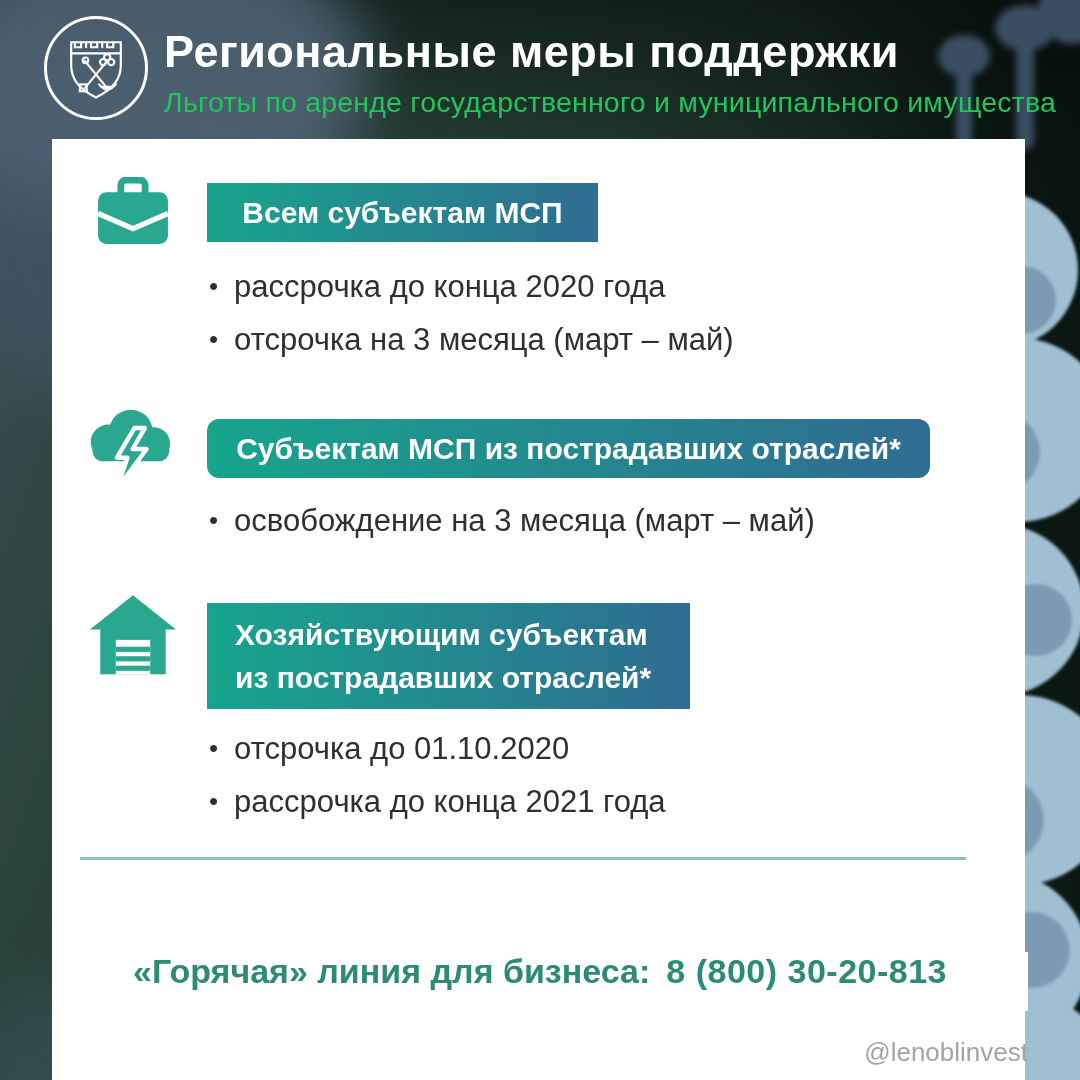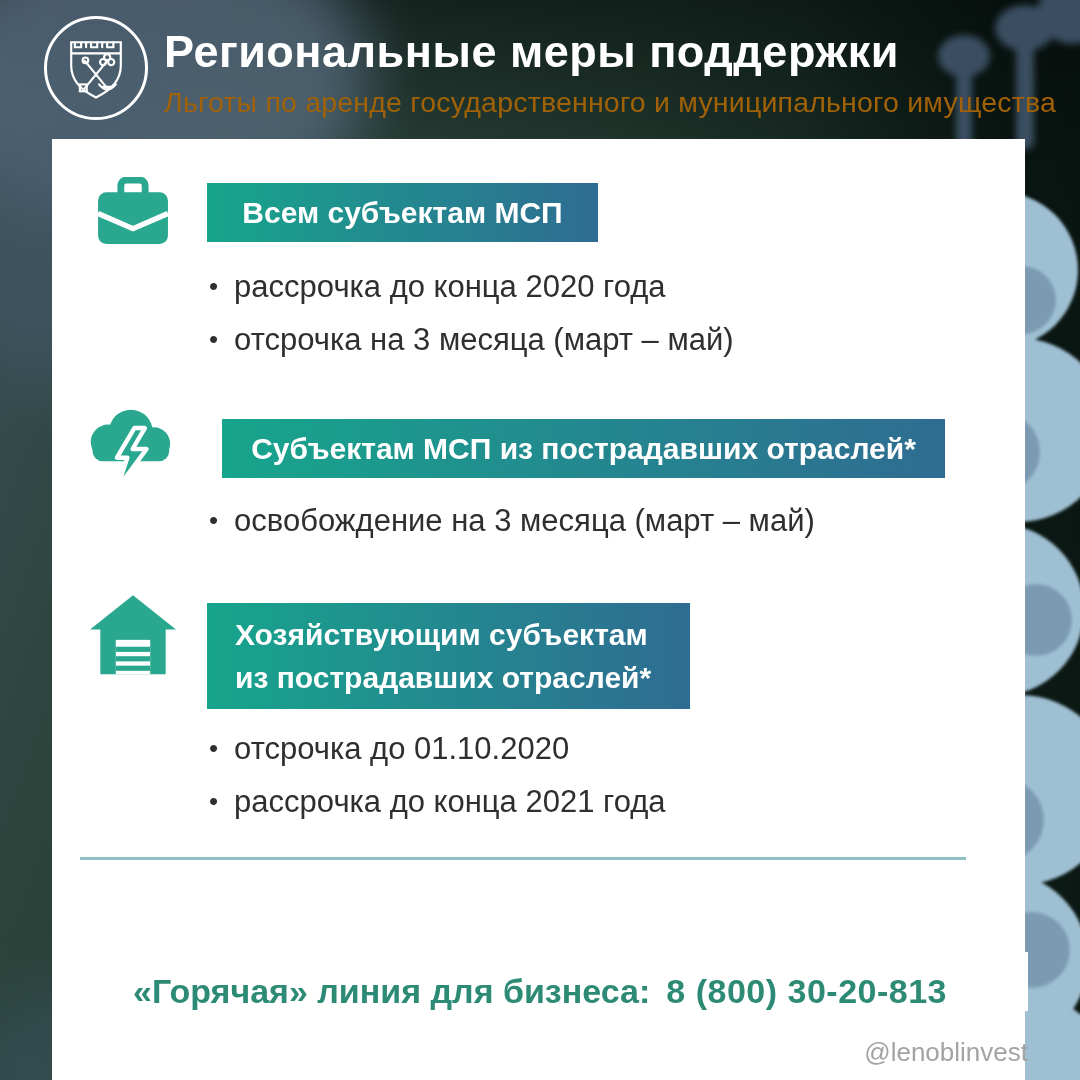--- a/index.html
+++ b/index.html
@@ -18,41 +18,41 @@
   .blob{position:absolute;border-radius:50%;}
   .blob-tl{left:-70px;top:-80px;width:440px;height:310px;background:#55697c;filter:blur(30px);opacity:.8;}
   .blob-l2{left:-50px;top:120px;width:230px;height:270px;background:#44596b;filter:blur(32px);opacity:.55;}
   .blob-bottom{left:240px;top:920px;width:640px;height:290px;background:#4c6a7a;filter:blur(36px);opacity:.75;}
   .blob-b2{left:-40px;top:980px;width:270px;height:210px;background:#3c5663;filter:blur(30px);opacity:.5;}
   .virus-wrap{position:absolute;right:0;top:0;width:230px;height:1080px;}
   
   .logo-circle{position:absolute;left:44px;top:16px;width:104px;height:104px;border:3.5px solid #fff;
     border-radius:50%;display:flex;align-items:center;justify-content:center;}
   .hdr-title{position:absolute;left:164px;top:26px;color:#fff;font-size:45px;font-weight:bold;letter-spacing:.5px;}
-  .hdr-subtitle{position:absolute;left:164px;top:86px;color:#a16207;font-size:28.5px;font-weight:400;letter-spacing:.2px;}
+  .hdr-subtitle{position:absolute;left:164px;top:86px;color:#22c55e;font-size:28.5px;font-weight:400;letter-spacing:.2px;}
   
   .card{position:absolute;left:52px;top:139px;width:973px;height:953px;background:#ffffff;}
   .sec-icon{position:absolute;}
   .banner{position:absolute;background:linear-gradient(90deg,#17a58c,#2f6c92);
     color:#fff;font-weight:bold;font-size:30px;display:flex;align-items:center;justify-content:center;}
   .banner-1{left:155px;top:44px;width:391px;height:59px;}
-  .banner-2{left:170px;top:280px;width:723px;height:59px;}
+  .banner-2{left:155px;top:280px;width:723px;height:59px;border-radius:12px;}
   .banner-3{left:155px;top:464px;width:483px;height:106px;justify-content:flex-start;
     padding-left:28px;padding-right:10px;line-height:43px;}
   .bullets{position:absolute;left:157px;color:#2f2f2f;font-size:31px;line-height:52px;}
   .bullets-1{top:122px;}
   .bullets-2{top:356px;}
   .bullets-3{top:584px;}
   .bullet{display:flex;align-items:baseline;text-align:right;}
   .bullet::before{content:"•";font-size:26px;margin-right:16px;position:relative;top:-2px;}
   .divider{position:absolute;left:28px;top:718px;width:886px;height:3px;background:#8fbfc2;}
   .footnote{position:absolute;left:28px;top:736px;width:915px;color:#2e2e2e;font-size:19.5px;line-height:27px;}
   
   .hotline{position:absolute;left:52px;top:952px;width:976px;height:59px;background:#ffffff;
-    display:flex;align-items:flex-end;justify-content:center;gap:16px;}
+    display:flex;align-items:flex-start;justify-content:center;gap:16px;}
   .hotline .lbl{color:#2c8a75;font-size:34px;font-weight:bold;}
   .hotline .phone{color:#2c8a75;font-size:34px;font-weight:bold;letter-spacing:.5px;}
   
   .social{position:absolute;right:52px;top:1030px;height:44px;display:flex;align-items:center;gap:9px;}
   .fb-glyph{color:#fff;font-size:40px;font-weight:bold;line-height:38px;position:relative;top:-2px;}
   .vk-glyph{color:#fff;font-size:31px;font-weight:bold;letter-spacing:-1.5px;}
   .handle{color:#a3a3a3;font-size:26px;margin-left:8px;}
 </style>
 </head>
 <body>

